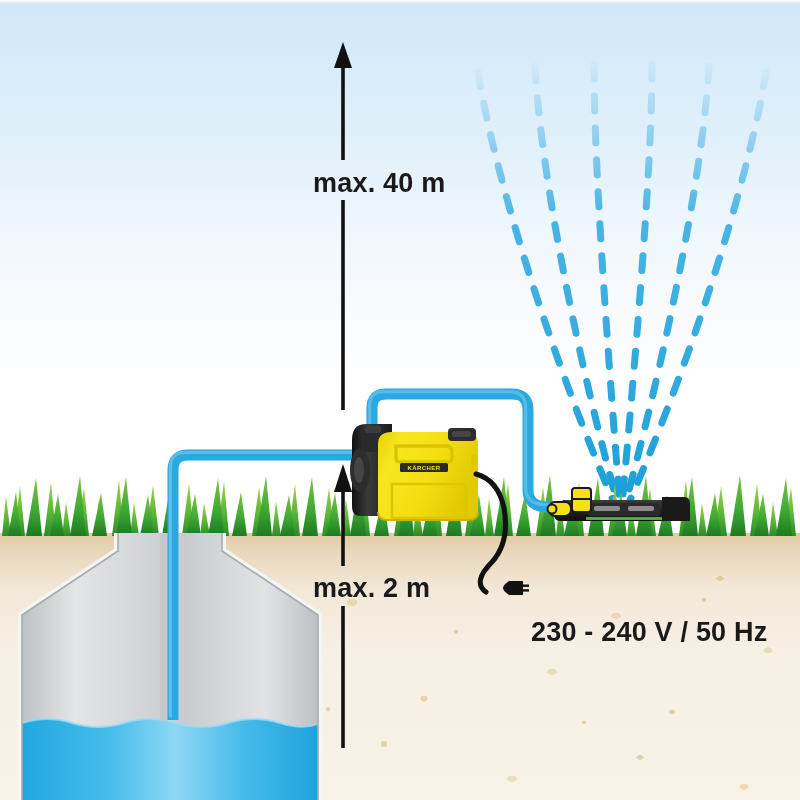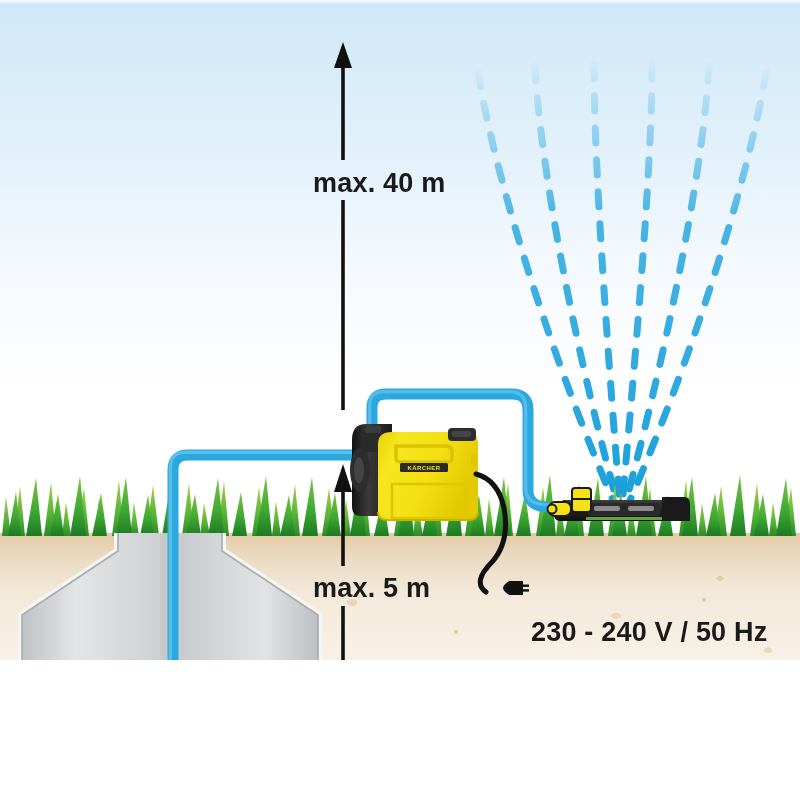--- a/index.html
+++ b/index.html
@@ -1,20 +1,20 @@
 <!DOCTYPE html>
 <html><head>
 <meta charset="utf-8">
 <style>
   html,body{margin:0;padding:0;background:#fff;}
   body{font-family:"Liberation Sans", sans-serif;}
 
   #scene{
     position:relative;
-    width:800px;height:660px;
+    width:800px;height:800px;
     overflow:hidden;
     background:#ffffff;
   }
 
   
   .sky{
     position:absolute;left:0;top:0;width:800px;height:500px;
     background:linear-gradient(180deg,
       #ffffff 0px,
       #cfe8f8 4px,
@@ -347,17 +347,17 @@
     <line x1="572" y1="499" x2="591" y2="499" stroke="#1b1b1b" stroke-width="2"></line>
 
     <rect x="549" y="502" width="22" height="14" rx="6" fill="#f5e214" stroke="#1b1b1b" stroke-width="2"></rect>
     <circle cx="552" cy="509" r="4.5" fill="#f5e214" stroke="#1b1b1b" stroke-width="2"></circle>
 
     <path d="M662,497 L684,497 Q690,497 690,504 L690,521 L662,521 Z" fill="#1a1a1a"></path>
   </svg>
 
   <div class="lbl" id="lbl40">max. 40 m</div>
 
-  <div class="lbl" id="lbl8">max. 5 m</div>
+  <div class="lbl" id="lbl8">max. 2 m</div>
 
   <div class="lbl" id="lblvolt">230 - 240 V / 50 Hz</div>
 
 </div>
 
 </body></html>

